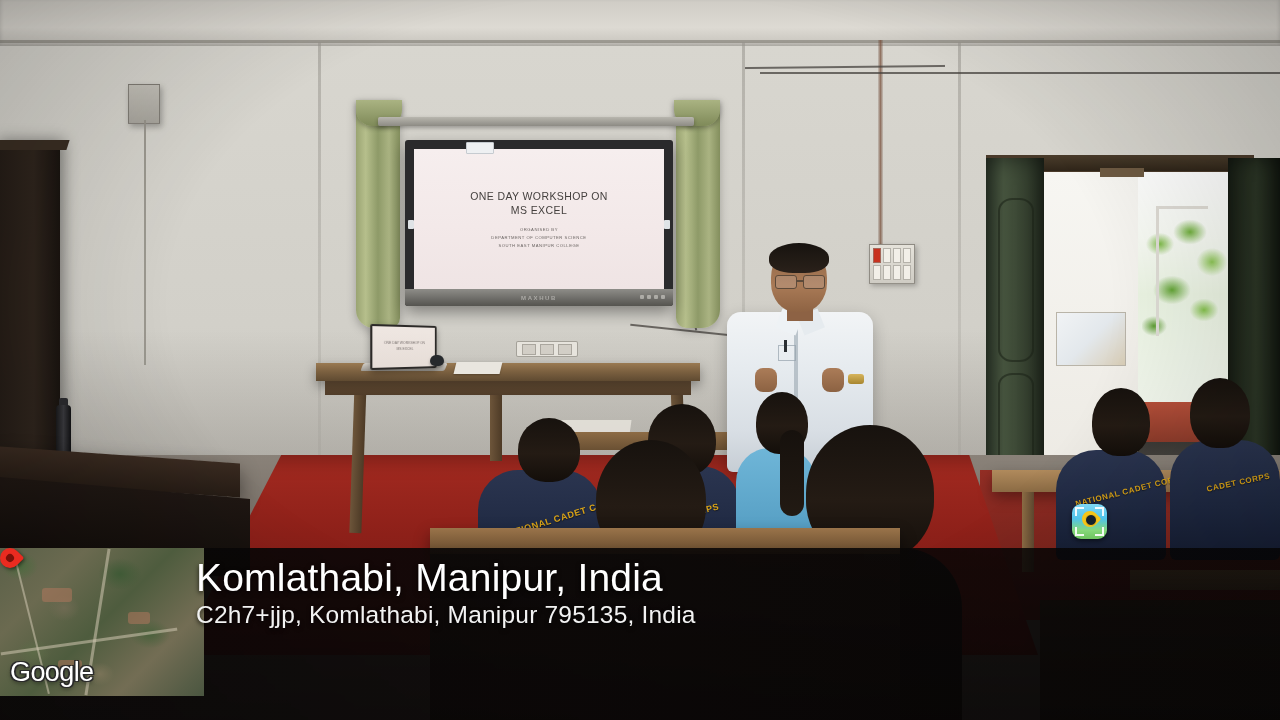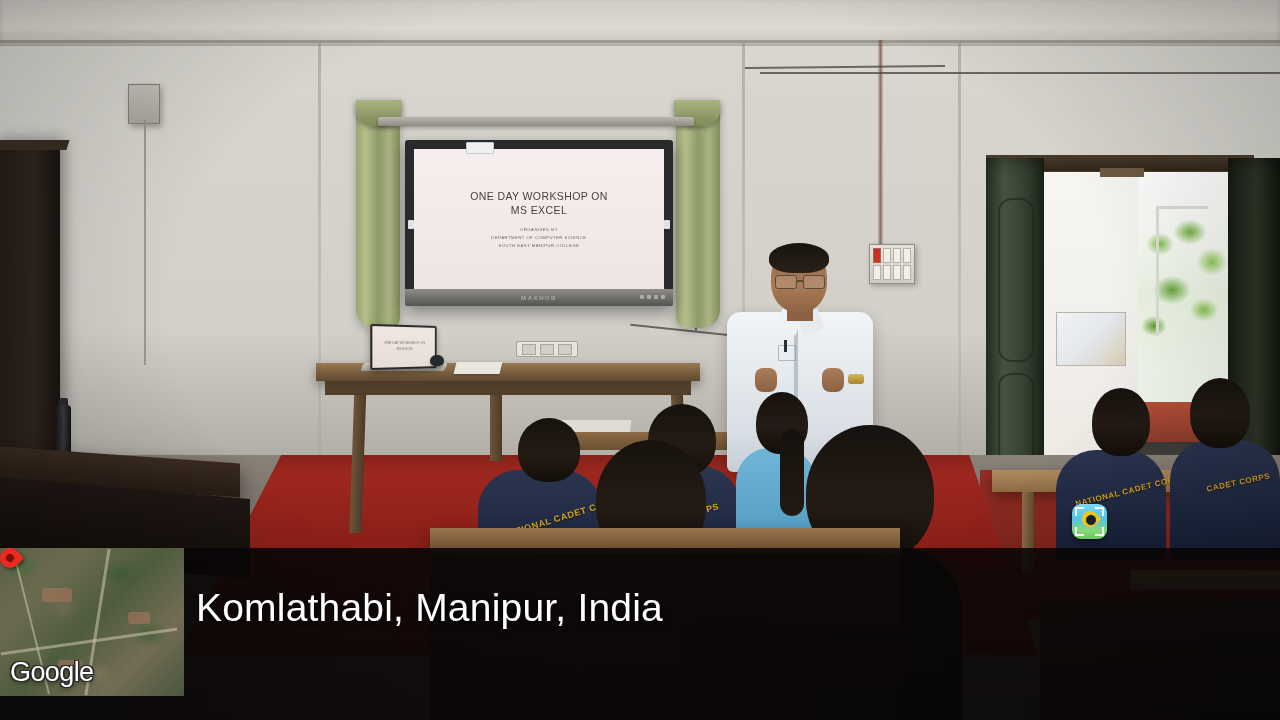--- a/index.html
+++ b/index.html
@@ -489,21 +489,21 @@
     white-space: nowrap;
     text-shadow: 0 1px 1px rgba(0,0,0,.5);
   }
 
   
   #overlay {
     left: 0; top: 548px; width: 1280px; height: 172px;
     background: linear-gradient(90deg, rgba(8,6,6,.93) 0%, rgba(10,7,7,.9) 45%, rgba(6,5,5,.86) 100%);
   }
   #map-thumb {
-    left: 0; top: 548px; width: 184px; height: 148px;
+    left: 0; top: 548px; width: 204px; height: 148px;
     overflow: hidden;
     background: #3d4a3a;
   }
   #map-tiles {
     position: absolute; inset: 0;
     background:
       radial-gradient(ellipse 26px 20px at 20px 18px, #4d6b3f 0%, rgba(77,107,63,0) 70%),
       radial-gradient(ellipse 30px 22px at 120px 26px, #3f5a36 0%, rgba(63,90,54,0) 72%),
       radial-gradient(ellipse 22px 18px at 64px 60px, #6e6a52 0%, rgba(110,106,82,0) 72%),
       radial-gradient(ellipse 28px 20px at 150px 86px, #4a613c 0%, rgba(74,97,60,0) 72%),
@@ -550,21 +550,20 @@
 
   #gps-text {
     left: 196px; top: 556px; width: 1010px;
   }
   #gps-title {
     color: #ffffff;
     font-size: 39px;
     line-height: 44px;
     letter-spacing: .2px;
     text-shadow: 0 2px 5px rgba(0,0,0,.8);
-    margin-top: 30px;
   }
   .gps-line {
     color: #f2f2f2;
     font-size: 24.5px;
     line-height: 29px;
     letter-spacing: .2px;
     text-shadow: 0 2px 4px rgba(0,0,0,.8);
   }
 
   
@@ -830,15 +829,16 @@
     <div class="map-road" style="left:30px; top:0; width:2px; height:148px; transform:rotate(-14deg);"></div>
     <div class="map-blob" style="left:42px; top:40px; width:30px; height:14px;"></div>
     <div class="map-blob" style="left:128px; top:64px; width:22px; height:12px;"></div>
     <div class="map-blob" style="left:58px; top:112px; width:24px; height:10px;"></div>
     <div id="map-pin"></div>
     <div id="google-logo" class="abs">Google</div>
   </div>
 
   <div id="gps-text" class="abs">
     <div id="gps-title">Komlathabi, Manipur, India</div>
+    <div class="gps-line">C2h7+jjp, Komlathabi, Manipur 795135, India</div>
   </div>
 
 </div>
 
 </body></html>

